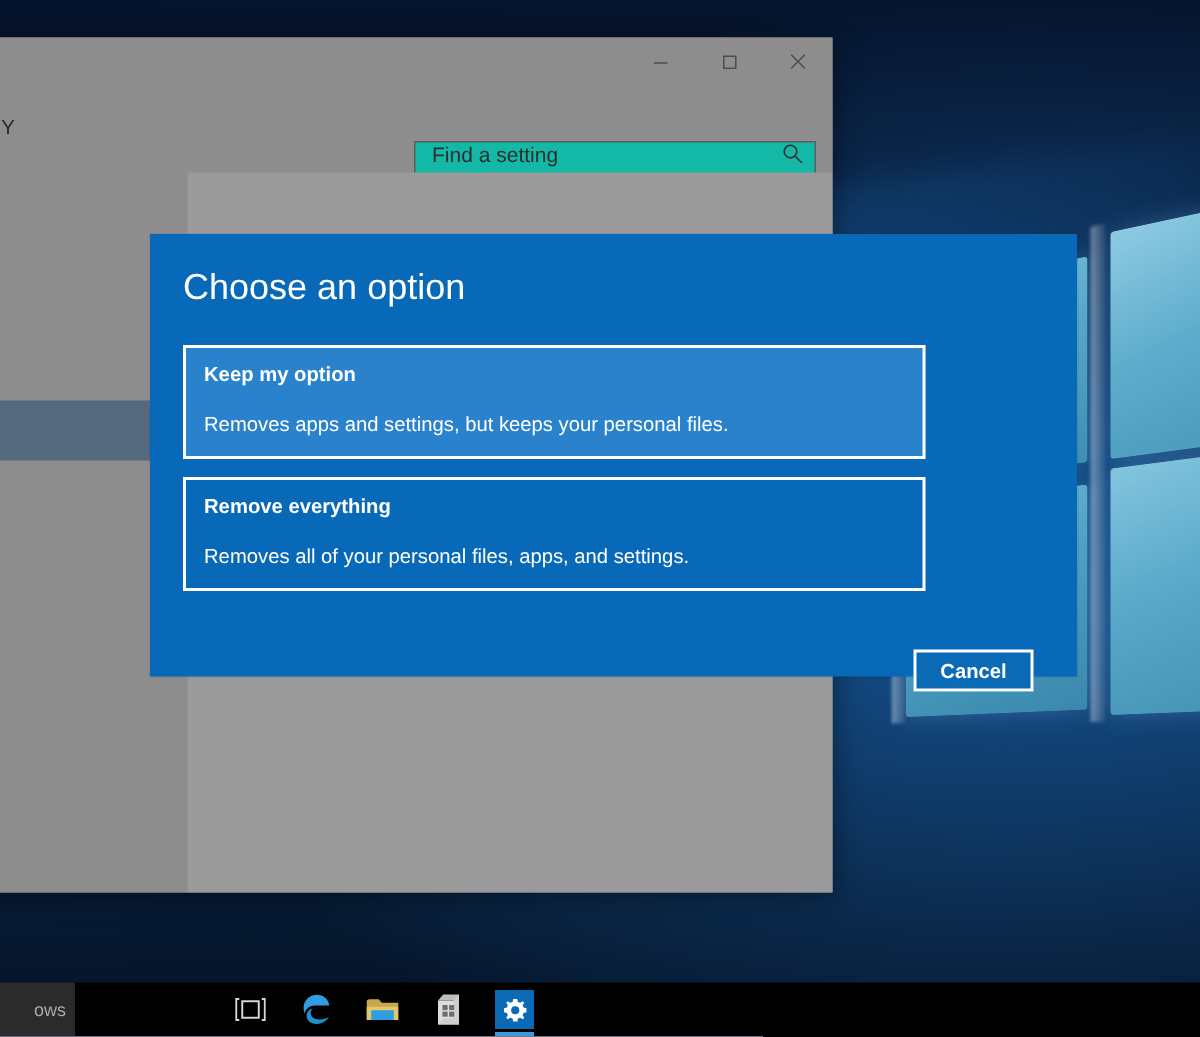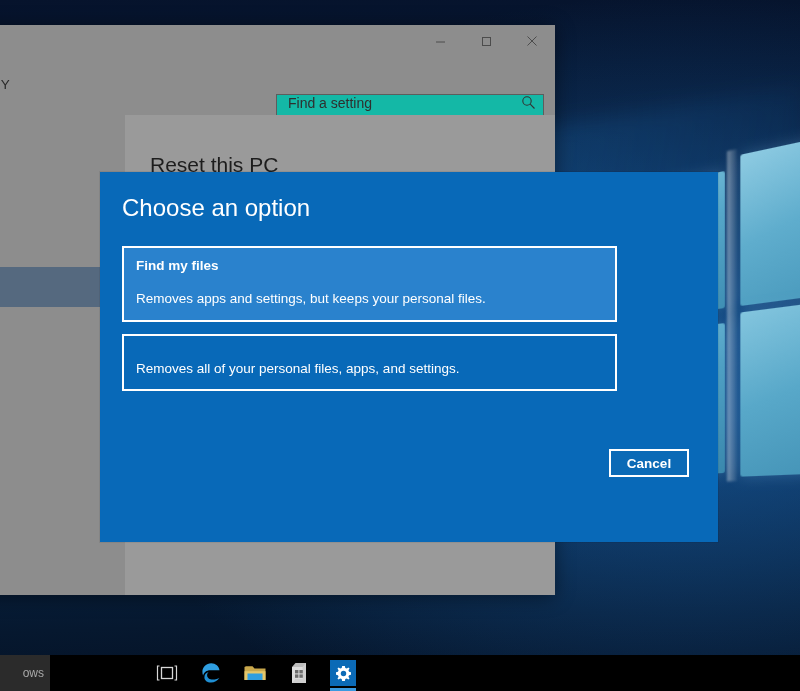--- a/index.html
+++ b/index.html
@@ -170,23 +170,23 @@
   .content-heading {
     font-size: 21px;
     color: #1d1d1d;
     font-weight: 400;
   }
 
   
   .choose-dialog {
     position: absolute;
     left: 100px;
-    top: 172px;
+    top: 156px;
     width: 618px;
-    height: 370px;
+    height: 295px;
     background: #0869b8;
     box-shadow: 0 0 0 1px rgba(0,0,0,0.06);
   }
   .dialog-title {
     position: absolute;
     left: 22px;
     top: 22px;
     font-size: 24px;
     color: #ffffff;
     font-weight: 400;
@@ -372,24 +372,25 @@
         <div class="content-heading">Reset this PC</div>
       </div>
     </div>
   </div>
 
   <div class="choose-dialog">
     <div class="dialog-title">Choose an option</div>
 
     <div class="option-list">
       <div class="option-item hovered">
-        <div class="option-title">Find my files</div>
+        <div class="option-title">Keep my option</div>
         <div class="option-desc">Removes apps and settings, but keeps your personal files.</div>
       </div>
       <div class="option-item">
+        <div class="option-title">Remove everything</div>
         <div class="option-desc">Removes all of your personal files, apps, and settings.</div>
       </div>
     </div>
 
     <div class="cancel-button">Cancel</div>
   </div>
 
   <div class="taskbar">
     <div class="taskbar-search">
       <span>ows</span>

